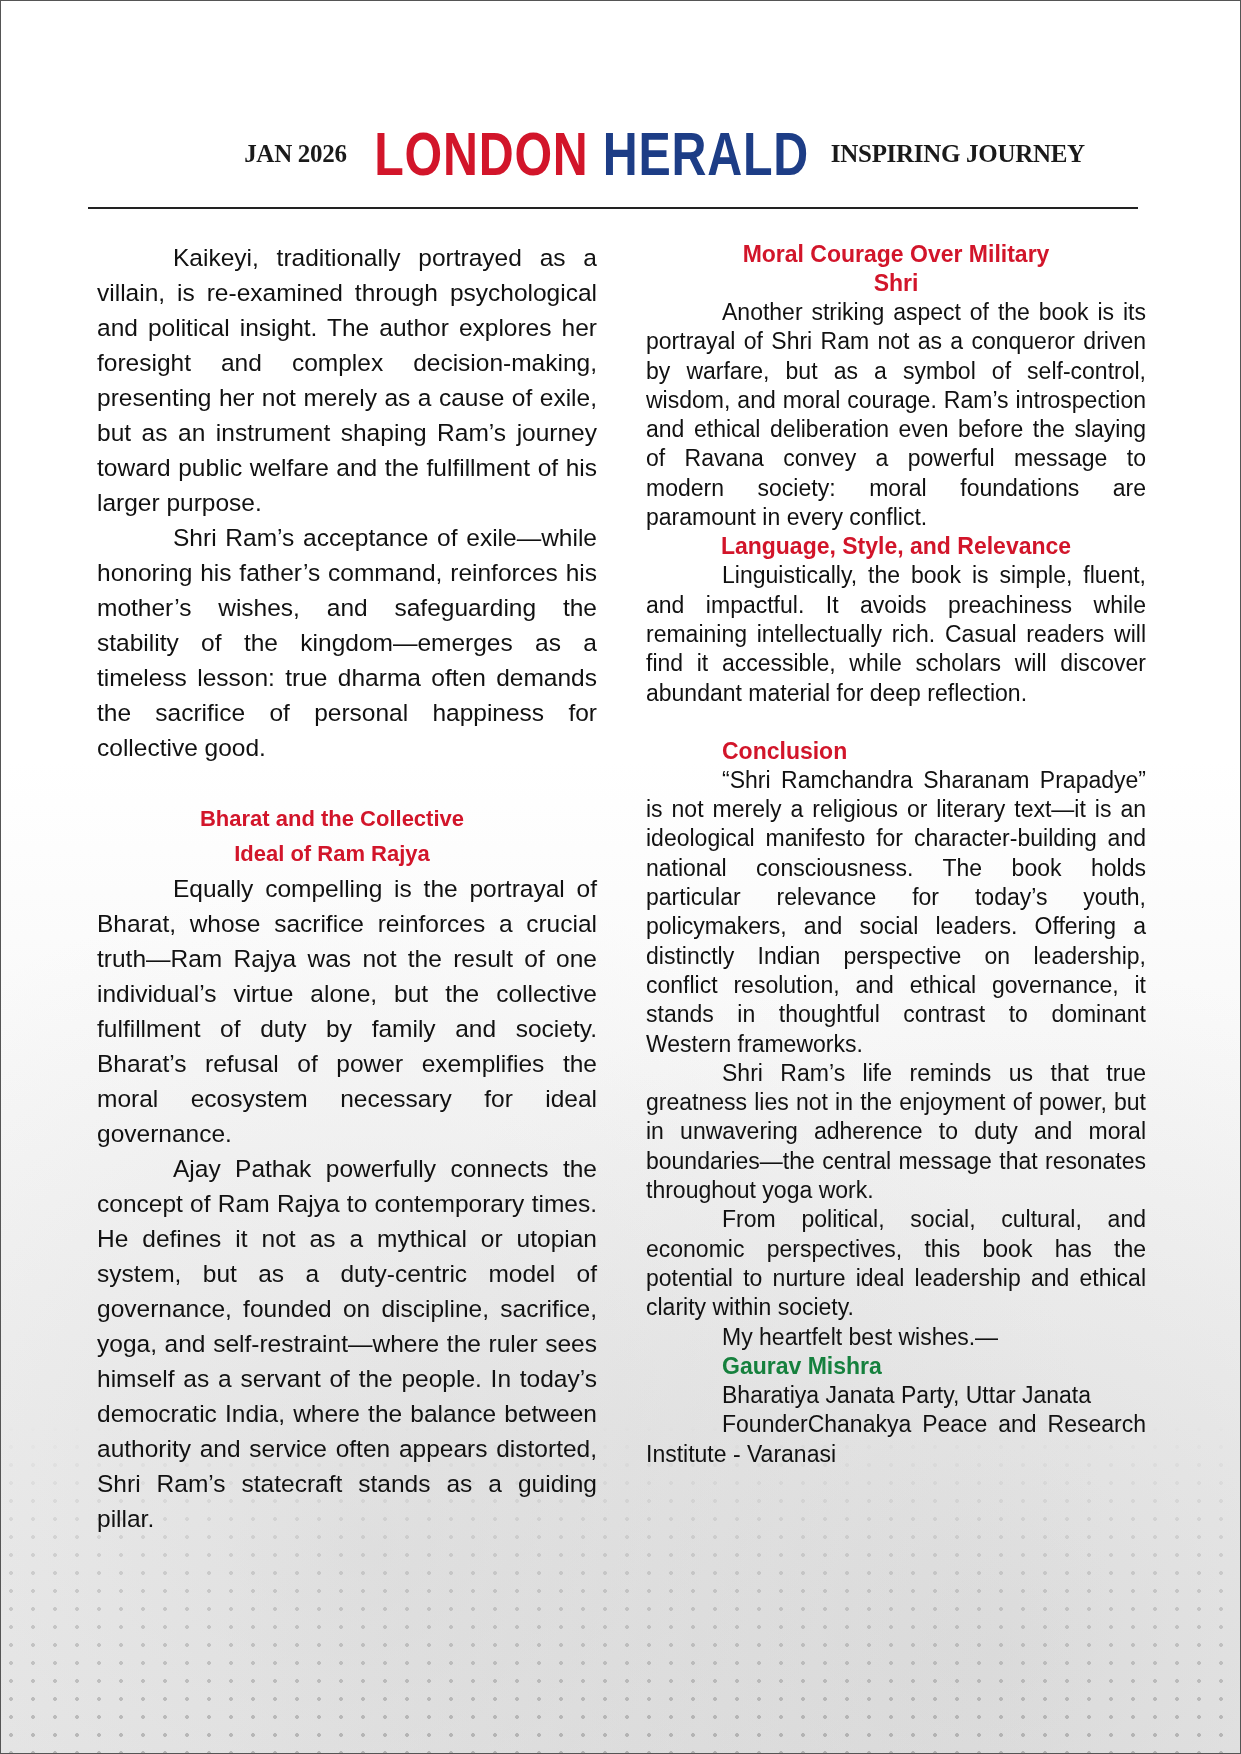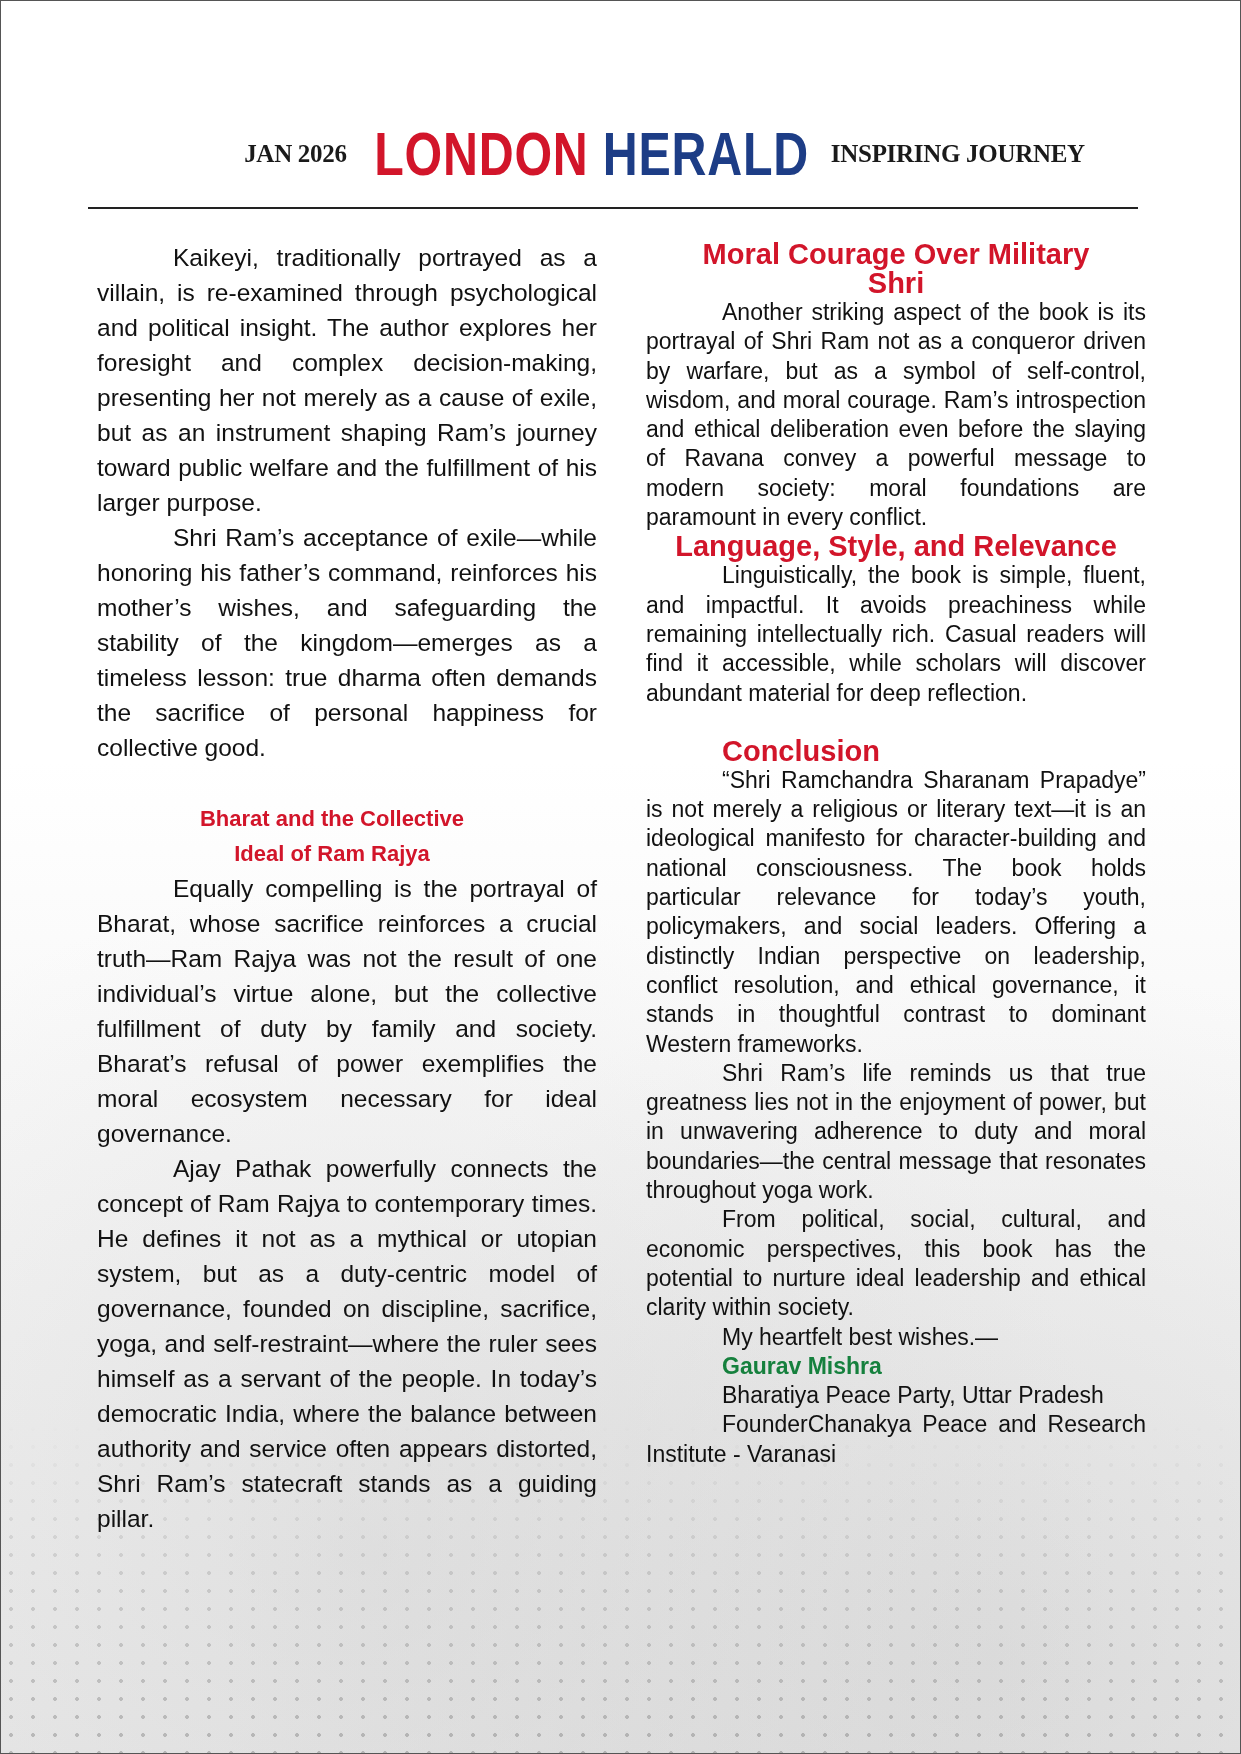--- a/index.html
+++ b/index.html
@@ -57,21 +57,21 @@
       font-size: 24.5px; line-height: 35px; color: #111;
     }
     .col-left { left: 97px; width: 500px; }
     .col-right { left: 646px; width: 500px; font-size: 23px; line-height: 29.3px; }
     .para { text-align: justify; text-align-last: left; margin: 0; }
     .indent { text-indent: 76px; }
     .heading {
       color: #d2152a; font-weight: bold; text-align: center; margin: 0;
     }
     .col-left .heading { font-size: 22px; line-height: 35px; padding-right: 30px; }
-    .col-right .heading { font-size: 29px; line-height: 29px; }
+    .col-right .heading { font-size: 23px; line-height: 29px; }
     .gap-left { height: 36px; }
     .gap-right { height: 29px; }
     .sig-line { text-indent: 76px; margin: 0; }
     .sig-name { color: #15803d; font-weight: bold; text-indent: 76px; margin: 0; }
   </style>
 </head>
 <body>
 
 <div class="bg-texture"></div>
 <div class="dots"></div>
@@ -107,15 +107,15 @@
   <p class="para indent">Another striking aspect of the book is its portrayal of Shri Ram not as a conqueror driven by warfare, but as a symbol of self-control, wisdom, and moral courage. Ram’s introspection and ethical deliberation even before the slaying of Ravana convey a powerful message to modern society: moral foundations are paramount in every conflict.</p>
   <h2 class="heading">Language, Style, and Relevance</h2>
   <p class="para indent">Linguistically, the book is simple, fluent, and impactful. It avoids preachiness while remaining intellectually rich. Casual readers will find it accessible, while scholars will discover abundant material for deep reflection.</p>
   <div class="gap-right"></div>
   <h2 class="heading" style="text-align:left; text-indent:76px;">Conclusion</h2>
   <p class="para indent">“Shri Ramchandra Sharanam Prapadye” is not merely a religious or literary text—it is an ideological manifesto for character-building and national consciousness. The book holds particular relevance for today’s youth, policymakers, and social leaders. Offering a distinctly Indian perspective on leadership, conflict resolution, and ethical governance, it stands in thoughtful contrast to dominant Western frameworks.</p>
   <p class="para indent">Shri Ram’s life reminds us that true greatness lies not in the enjoyment of power, but in unwavering adherence to duty and moral boundaries—the central message that resonates throughout yoga work.</p>
   <p class="para indent">From political, social, cultural, and economic perspectives, this book has the potential to nurture ideal leadership and ethical clarity within society.</p>
   <p class="sig-line">My heartfelt best wishes.—</p>
   <p class="sig-name">Gaurav Mishra</p>
-  <p class="para indent">Bharatiya Peace Party, Uttar Pradesh</p>
+  <p class="para indent">Bharatiya Janata Party, Uttar Janata</p>
   <p class="para indent">FounderChanakya Peace and Research Institute - Varanasi</p>
 </article>
 
 </body></html>

